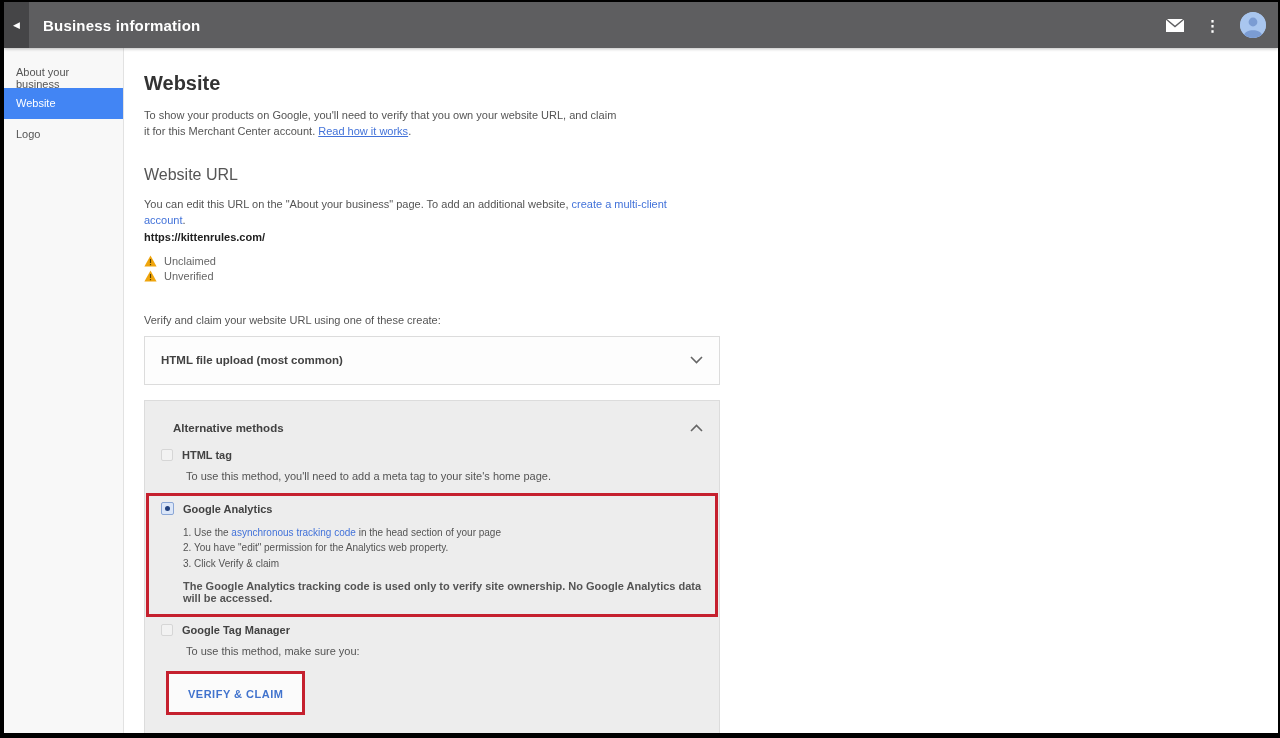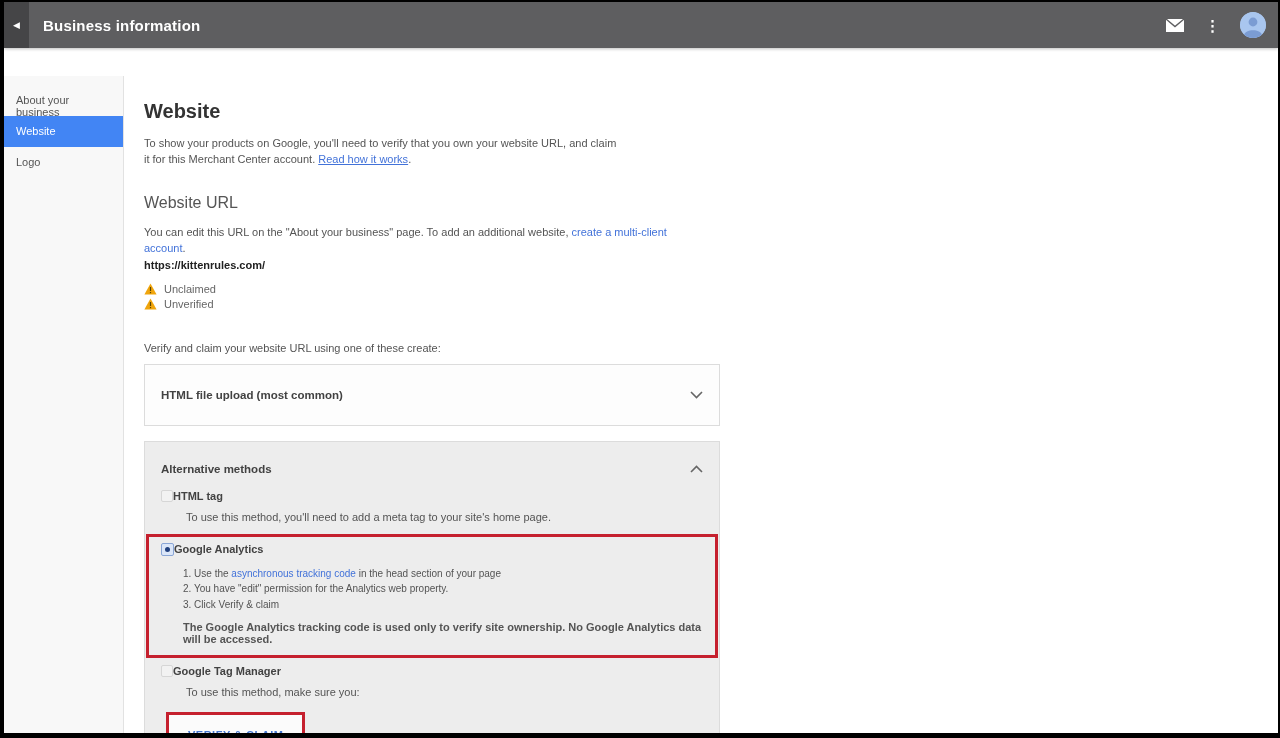--- a/index.html
+++ b/index.html
@@ -24,21 +24,21 @@
   .topbar-title { color: #fff; font-size: 15px; font-weight: 700; margin-left: 14px; letter-spacing: .2px; }
   .topbar-right { margin-left: auto; display: flex; align-items: center; gap: 20px; padding-right: 12px; }
   .mail-icon svg { display: block; }
   .dots-icon { color: #fff; font-size: 15px; font-weight: 700; line-height: 1; letter-spacing: 0; cursor: pointer; }
   .avatar {
     width: 26px; height: 26px; border-radius: 50%; background: #a9c6ef;
     overflow: hidden; position: relative; cursor: pointer;
   }
   .avatar svg { display: block; }
   
-  .bodyrow { flex: 1; display: flex; min-height: 0; margin-top: 28px; }
+  .bodyrow { flex: 1; display: flex; min-height: 0; }
   .sidebar {
     width: 120px; background: #f8f8f8; border-right: 1px solid #e2e2e2;
     padding-top: 9px; flex-shrink: 0; font-size: 11px; color: #555;
   }
   .side-item { padding: 9px 12px; height: 31px; cursor: pointer; }
   .side-item.active { background: #4285f4; color: #fff; }
   .main { flex: 1; background: #fff; padding: 14px 0 0 20px; overflow: hidden; }
   .content { width: 576px; }
   .page-title { font-size: 20px; font-weight: 700; color: #333; margin: 10px 0 13px; }
   .body-text { font-size: 11px; color: #545454; line-height: 1.45; }
@@ -47,36 +47,36 @@
   .link.u { text-decoration: underline; }
   .section-label { margin-top: 26px; font-size: 16px; color: #555; }
   .edit-para { margin-top: 13px; max-width: 540px; }
   .site-url { font-size: 11px; font-weight: 700; color: #212121; margin-top: 2px; }
   .warnings { margin-top: 11px; }
   .warning-row { display: flex; align-items: center; gap: 7px; font-size: 11px; color: #666; height: 14px; margin-bottom: 1px; }
   .warn-tri { flex-shrink: 0; display: flex; }
   .methods-label { margin-top: 31px; font-size: 11px; color: #545454; }
   
   .panel1 {
-    margin-top: 10px; height: 62px; border: 1px solid #dcdcdc; background: #fdfdfd;
+    margin-top: 10px; height: 49px; border: 1px solid #dcdcdc; background: #fdfdfd;
     display: flex; align-items: center; justify-content: space-between;
     padding: 0 16px; cursor: pointer;
   }
   .panel1-label { font-size: 11.5px; font-weight: 700; color: #424242; }
   .chev { display: flex; }
   .panel2 {
     margin-top: 15px; border: 1px solid #dcdcdc; background: #ededed;
     padding: 0 0 16px 0;
   }
   .panel2-header {
     display: flex; align-items: center; justify-content: space-between;
-    padding: 21px 16px 0 16px; cursor: pointer;
+    padding: 21px 16px 0 28px; cursor: pointer;
   }
   .panel2-title { font-size: 11.5px; font-weight: 700; color: #424242; }
-  .opt-row { display: flex; align-items: flex-start; gap: 0; }
+  .opt-row { display: flex; align-items: flex-end; gap: 9px; }
   .opt-title { font-size: 11px; font-weight: 700; color: #424242; }
   .radio-faint {
     width: 12px; height: 12px; border: 1px solid #d6d6d6; border-radius: 2px; background: #f2f2f2;
   }
   .radio-selected {
     width: 13px; height: 13px; border: 1px solid #8aa6d6; border-radius: 2px;
     background: #dbe6f8; display: flex; align-items: center; justify-content: center;
   }
   .radio-selected::after { content: ""; width: 5px; height: 5px; border-radius: 50%; background: #21407e; }
   .html-tag-block { padding: 15px 16px 0 16px; }

